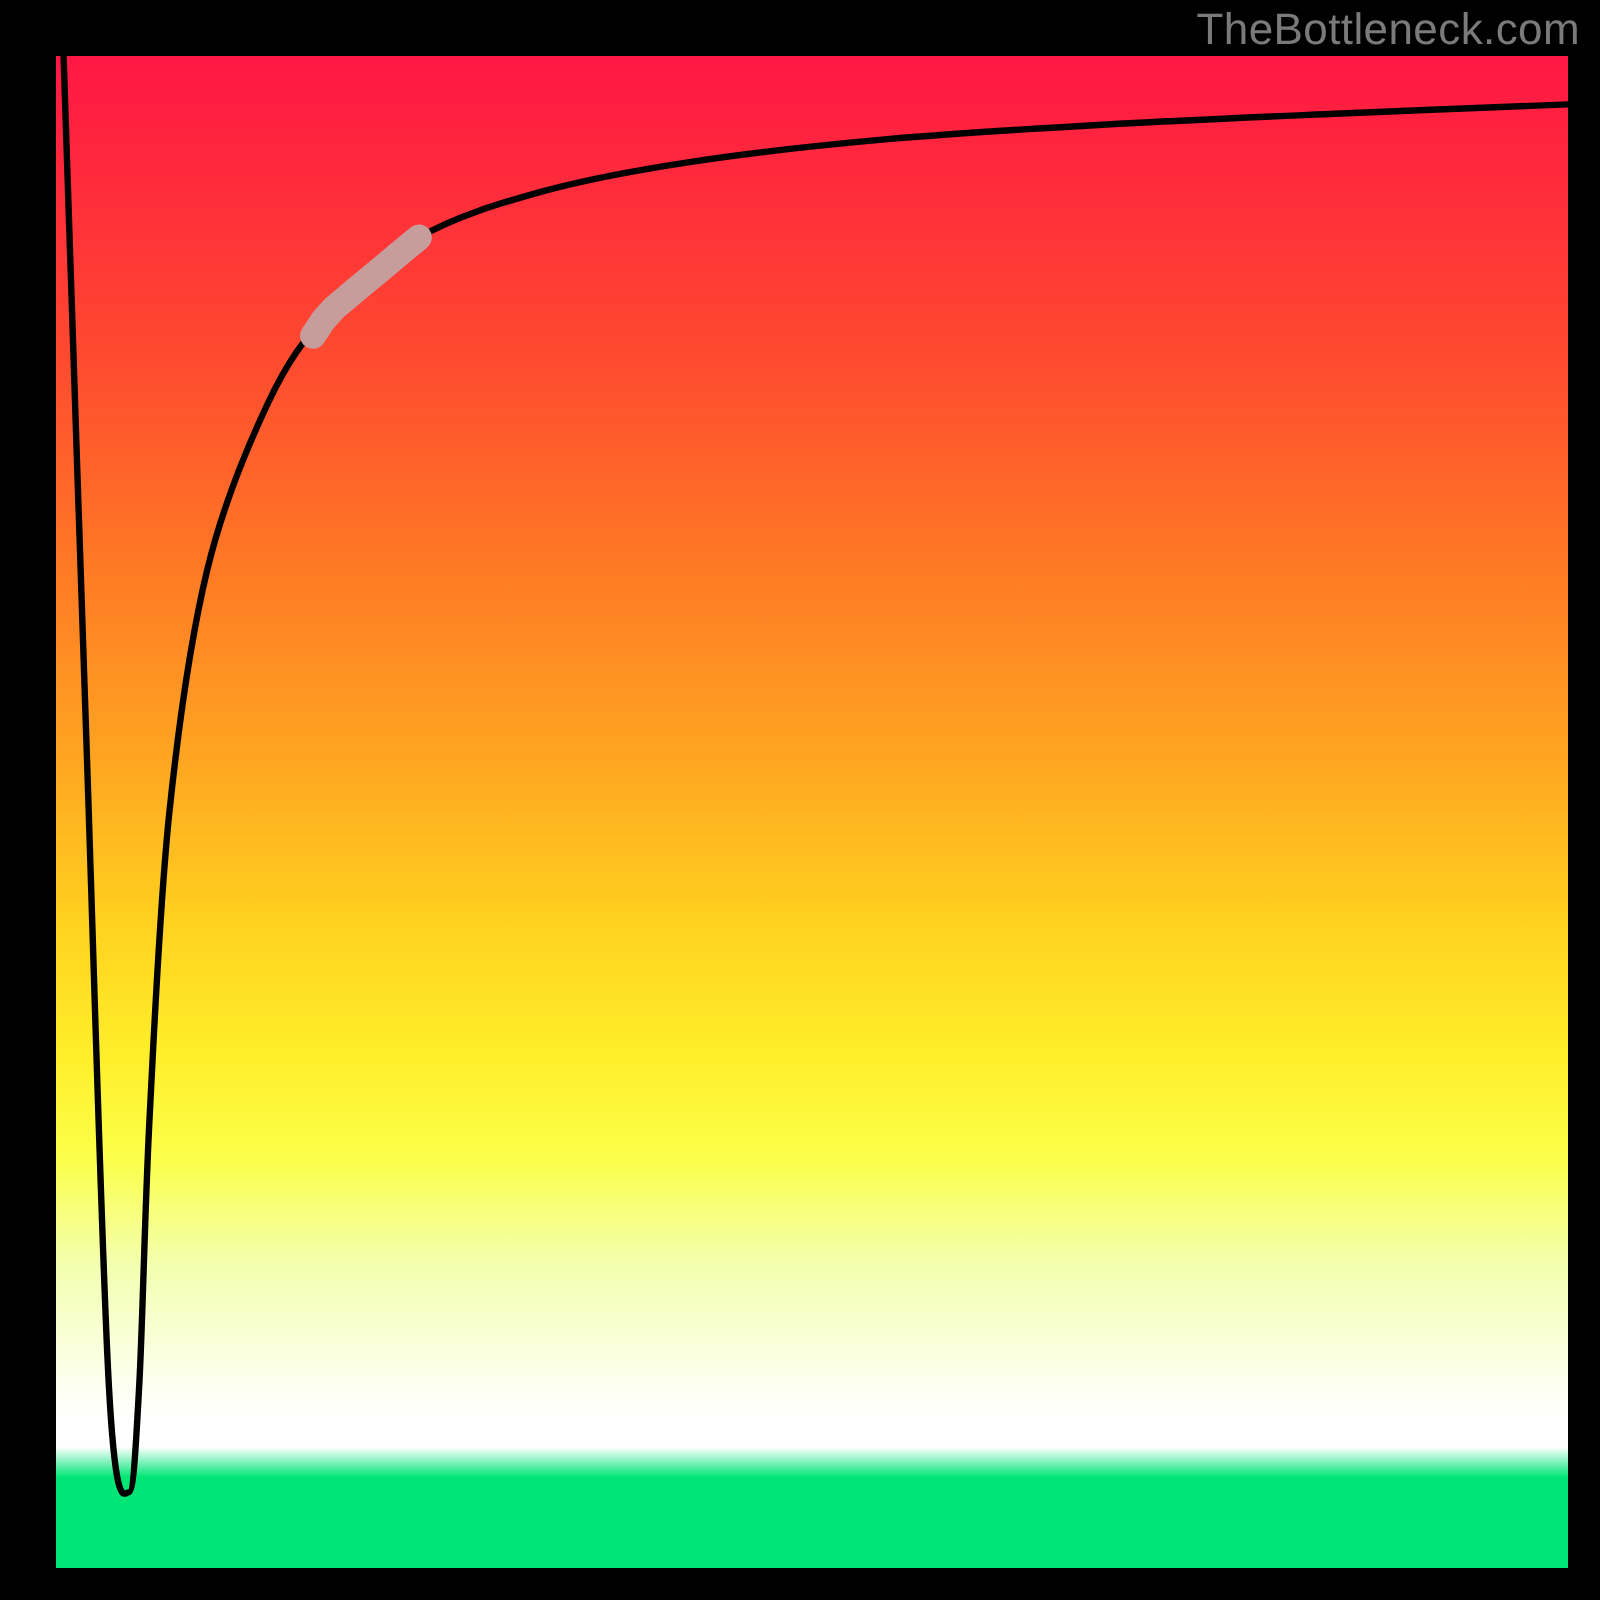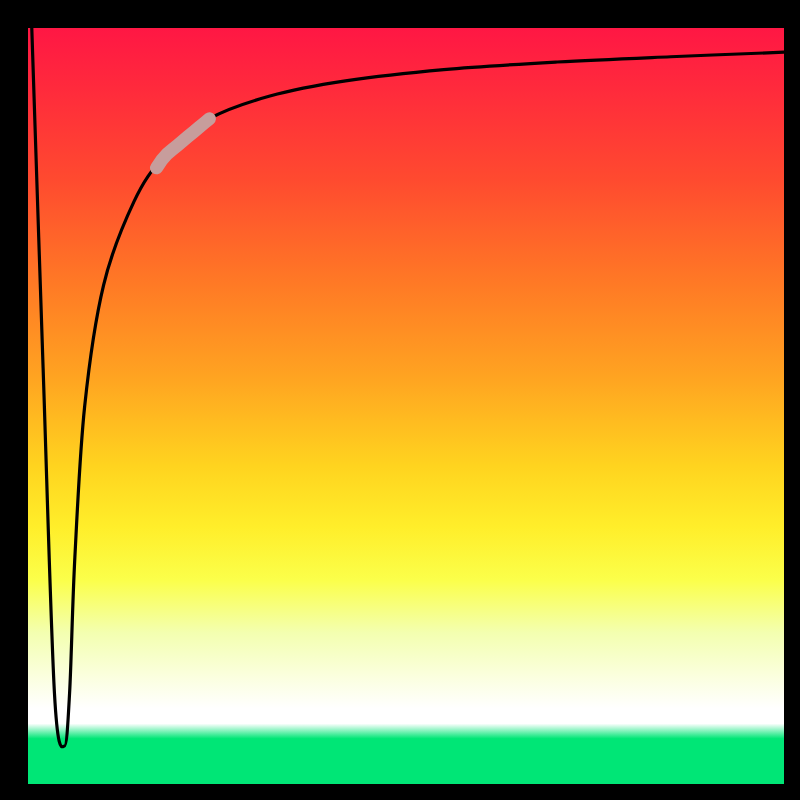--- a/index.html
+++ b/index.html
@@ -57,20 +57,21 @@
     top: 0;
     width: 756px;
     height: 756px;
     z-index: 10;
   }
 </style>
 </head>
 <body>
 
 <div class="frame">
+  <div class="watermark">TheBottleneck.com</div>
 
   <div class="plot-area">
     <svg class="curve" viewBox="0 0 756 756" preserveAspectRatio="none">
       <path id="curve-path" fill="none" stroke="#000" stroke-width="3.2" stroke-linejoin="round" stroke-linecap="round" d="M 3.7800000000000002 0 C 5.67 56.699999999999996, 11.340000000000002 229.32, 15.120000000000001 340.2 C 18.900000000000002 451.08, 22.932000000000002 602.28, 26.46 665.28 C 29.988 728.28, 33.768 718.2, 36.288000000000004 718.2 C 38.80800000000001 718.2, 39.816 696.78, 41.58 665.28 C 43.343999999999994 633.78, 44.352000000000004 577.08, 46.872 529.2 C 49.391999999999996 481.32000000000005, 51.91199999999999 423.36, 56.699999999999996 378 C 61.488 332.64, 67.41000000000001 291.05999999999995, 75.60000000000001 257.03999999999996 C 83.79 223.01999999999995, 95.76 195.29999999999998, 105.84 173.88 C 115.92 152.46, 123.47999999999999 142.37999999999997, 136.07999999999998 128.51999999999998 C 148.67999999999998 114.65999999999998, 163.79999999999998 100.80000000000003, 181.44 90.72000000000003 C 199.08 80.64000000000003, 219.24 74.33999999999997, 241.92000000000002 68.03999999999996 C 264.6 61.73999999999995, 288.53999999999996 57.32999999999995, 317.52 52.91999999999996 C 346.5 48.50999999999997, 380.52000000000004 44.73000000000004, 415.8 41.58000000000004 C 451.08 38.43000000000004, 491.3999999999999 36.162, 529.1999999999999 34.01999999999998 C 566.9999999999999 31.877999999999968, 604.8 30.365999999999946, 642.6 28.727999999999952 C 680.4000000000001 27.089999999999957, 737.1 24.947999999999997, 756 24.192000000000007"></path>
       <path id="highlight-path" fill="none" stroke="#c79d9c" stroke-width="13" stroke-linecap="round" d="M 128.52 139.86 L 133.81199999999998 131.92200000000003 L 139.10399999999998 126 L 144.39600000000002 121.58999999999992 L 149.68800000000002 117.18000000000006 L 154.98 112.76999999999998 L 160.272 108.36000000000001 L 165.564 103.94999999999993 L 170.856 99.54000000000008 L 176.148 95.12999999999988 L 181.44 90.72000000000003"></path>
     </svg>
   </div>
 </div>
 
 </body></html>

